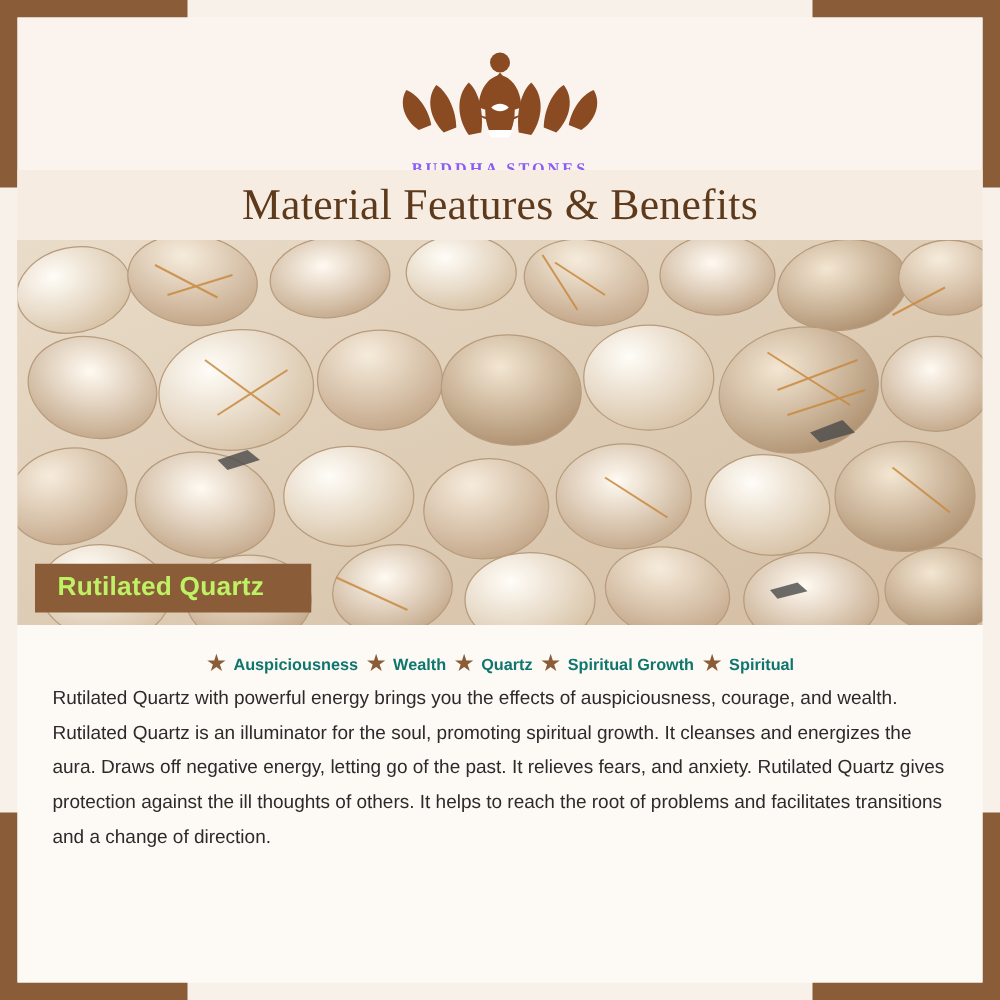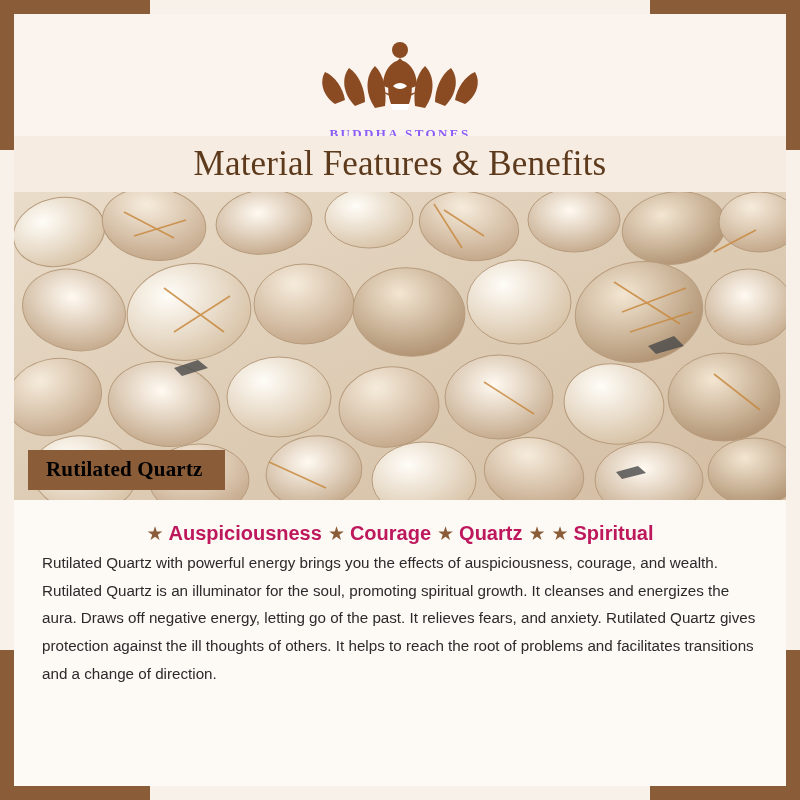--- a/index.html
+++ b/index.html
@@ -117,25 +117,25 @@
     overflow: hidden;
     background: #d9c5ac;
   }
   .photo svg { display: block; }
 
   .stone-label {
     position: absolute;
     left: 14px;
     bottom: 10px;
     background: #8a5c38;
-    color: #000000;
+    color: #bef264;
     font-size: 21px;
     font-weight: bold;
-    font-family: Liberation Serif, serif;
-    padding: 7px 22px 8px 18px;
+    font-family: Liberation Sans, sans-serif;
+    padding: 7px 38px 8px 18px;
     letter-spacing: 0.2px;
   }
 
   
   .content {
     position: absolute;
     top: 500px;
     left: 14px;
     right: 14px;
     bottom: 14px;
@@ -155,23 +155,23 @@
     align-items: center;
     gap: 5px;
     white-space: nowrap;
   }
   .star {
     color: #8a5c38;
     font-size: 19px;
     line-height: 1;
   }
   .benefit-label {
-    font-size: 20px;
+    font-size: 13px;
     font-weight: bold;
-    color: #be185d;
+    color: #0f766e;
     font-family: "Liberation Sans", sans-serif;
   }
 
   .description {
     margin-top: 4px;
     font-size: 15.2px;
     line-height: 1.82;
     color: #2b2b2b;
     text-align: left;
   }
@@ -321,28 +321,29 @@
   </div>
 
   <div class="content">
     <div class="benefits">
       <span class="benefit">
         <span class="star">★</span>
         <span class="benefit-label">Auspiciousness</span>
       </span>
       <span class="benefit">
         <span class="star">★</span>
-        <span class="benefit-label">Courage</span>
+        <span class="benefit-label">Wealth</span>
       </span>
       <span class="benefit">
         <span class="star">★</span>
         <span class="benefit-label">Quartz</span>
       </span>
       <span class="benefit">
         <span class="star">★</span>
+        <span class="benefit-label">Spiritual Growth</span>
       </span>
       <span class="benefit">
         <span class="star">★</span>
         <span class="benefit-label">Spiritual</span>
       </span>
     </div>
 
     <p class="description">Rutilated Quartz with powerful energy brings you the effects of auspiciousness, courage, and wealth. Rutilated Quartz is an illuminator for the soul, promoting spiritual growth. It cleanses and energizes the aura. Draws off negative energy, letting go of the past. It relieves fears, and anxiety. Rutilated Quartz gives protection against the ill thoughts of others.  It helps to reach the root of problems and facilitates transitions and a change of direction.</p>
   </div>
 

